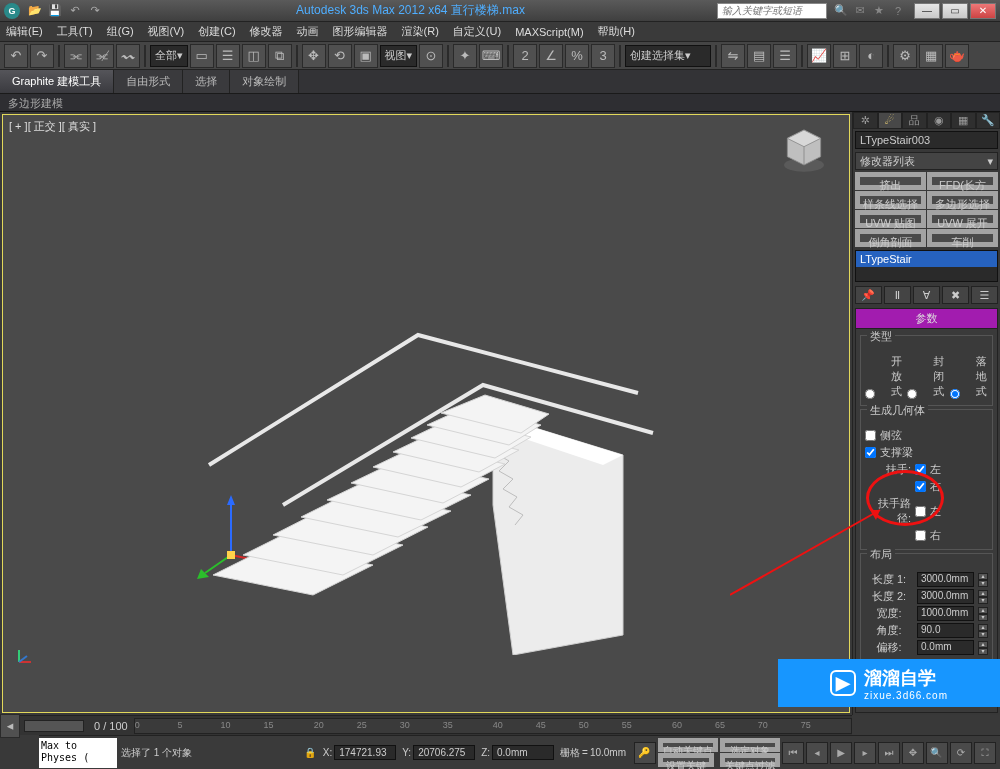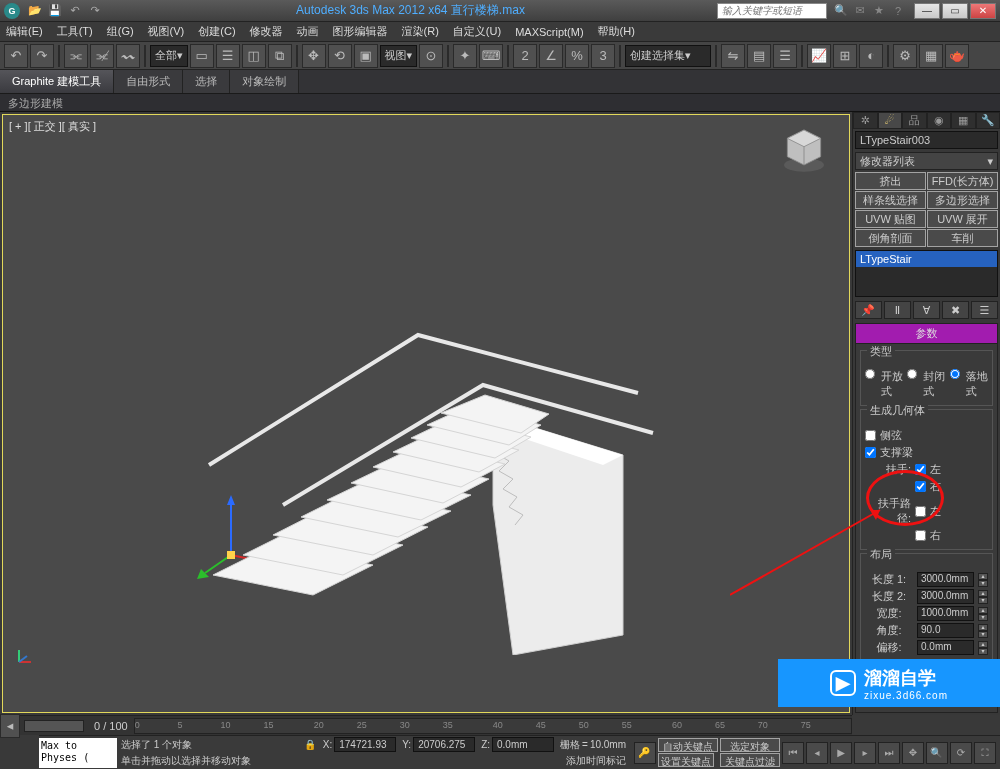--- a/index.html
+++ b/index.html
@@ -49,34 +49,34 @@
 
 .anno-circle { position:absolute; border:3px solid #e11; border-radius:50%; width:78px; height:56px; right:56px; top:470px; pointer-events:none; }
 
 
 .cmdpanel { width:148px; background:#383838; border-left:1px solid #222; display:flex; flex-direction:column; font-size:11px; }
 .cmd-tabs { height:22px; background:#2f2f2f; display:flex; }
 .cmd-tabs div { flex:1; display:flex;align-items:center;justify-content:center; border:1px solid #222; color:#999; }
 .cmd-tabs div.active { background:#484848; color:#ffdf7a; }
 .cmd-name { height:18px; background:#2a2a2a; border:1px solid #111; margin:2px; padding:2px 4px; color:#ccc; }
 .cmd-row { height:18px; background:#444; border:1px solid #222; margin:1px 2px; padding:2px 4px; display:flex;align-items:center;justify-content:space-between; }
-.cmd-btn { height:18px; background:#4a4a4a; border:1px solid #a3a3a3; text-align:center; line-height:16px; color:#ccc; }
+.cmd-btn { height:18px; background:#4a4a4a; border:5px solid #a3a3a3; text-align:center; line-height:16px; color:#ccc; }
 .cmd-grid2 { display:grid; grid-template-columns:1fr 1fr; gap:1px; margin:1px 2px; }
 .cmd-grid2 .cmd-btn { margin:0; }
 .stack { height:70px; background:#2a2a2a; border:1px solid #111; margin:2px; }
 .stack-item { background:#2662bf; color:#fff; padding:2px 4px; }
 .stack-btns { display:flex; gap:2px; margin:2px; }
 .stack-btns div { flex:1; height:18px; background:#444; border:1px solid #222; display:flex;align-items:center;justify-content:center; }
 .rollout { background:#3a3a3a; margin:2px; border:1px solid #222; }
 .rollout-hd { background:#a21caf; text-align:center; padding:2px; color:#ddd; border-bottom:1px solid #222; }
 .rollout-bd { padding:3px 4px; }
 .grp { border:1px solid #555; margin:3px 0; padding:16px 4px 4px; position:relative; }
 .grp-title { position:absolute; top:-7px; left:6px; background:#3a3a3a; padding:0 3px; color:#ccc; }
 .radio-row { display:flex; gap:4px; justify-content:space-around; margin:2px 0; }
-.radio-row label { display:flex; align-items:flex-start; gap:6px; }
+.radio-row label { display:flex; align-items:flex-end; gap:16px; }
 .radio-row input { width:10px;height:10px; }
 .chk-row { display:flex; align-items:center; gap:4px; margin:2px 0; }
 .chk-row input { width:11px; height:11px; }
 .chk-row .lbl { width:46px; text-align:right; }
 .param-row { display:flex; align-items:center; margin:2px 0; gap:4px; }
 .param-row .plbl { width:48px; text-align:center; }
 .param-row .pval { flex:1; height:15px; background:#2a2a2a; border:1px solid #111; padding:0 3px; color:#ccc; font-size:10px; }
 .param-row .pspin { width:10px; display:flex; flex-direction:column; }
 .param-row .pspin div { height:7px; background:#555; border:1px solid #222; font-size:6px; line-height:5px; text-align:center; }
 
@@ -437,25 +437,20 @@
       <span class="coord">
           <span class="lab">Y:</span>
           <span class="val">20706.275</span>
         </span>
       <span class="coord">
           <span class="lab">Z:</span>
           <span class="val">0.0mm</span>
         </span>
       <span class="coord"><span class="lab">栅格</span> = <span>10.0mm</span></span>
     </div>
-    <div>
-      <span>单击并拖动以选择并移动对象</span>
-      <span style="flex:1"></span>
-      <span>添加时间标记</span>
-    </div>
   </div>
   <div class="status-right">
     <div class="sbtn">🔑</div>
     <div style="display:flex;flex-direction:column;gap:1px;">
       <div class="cmd-btn" style="height:14px;width:60px;">自动关键点</div>
       <div class="cmd-btn" style="height:14px;width:56px;">设置关键点</div>
     </div>
     <div style="display:flex;flex-direction:column;gap:1px;">
       <div class="cmd-btn" style="height:14px;width:60px;">选定对象</div>
       <div class="cmd-btn" style="height:14px;width:60px;">关键点过滤器</div>

